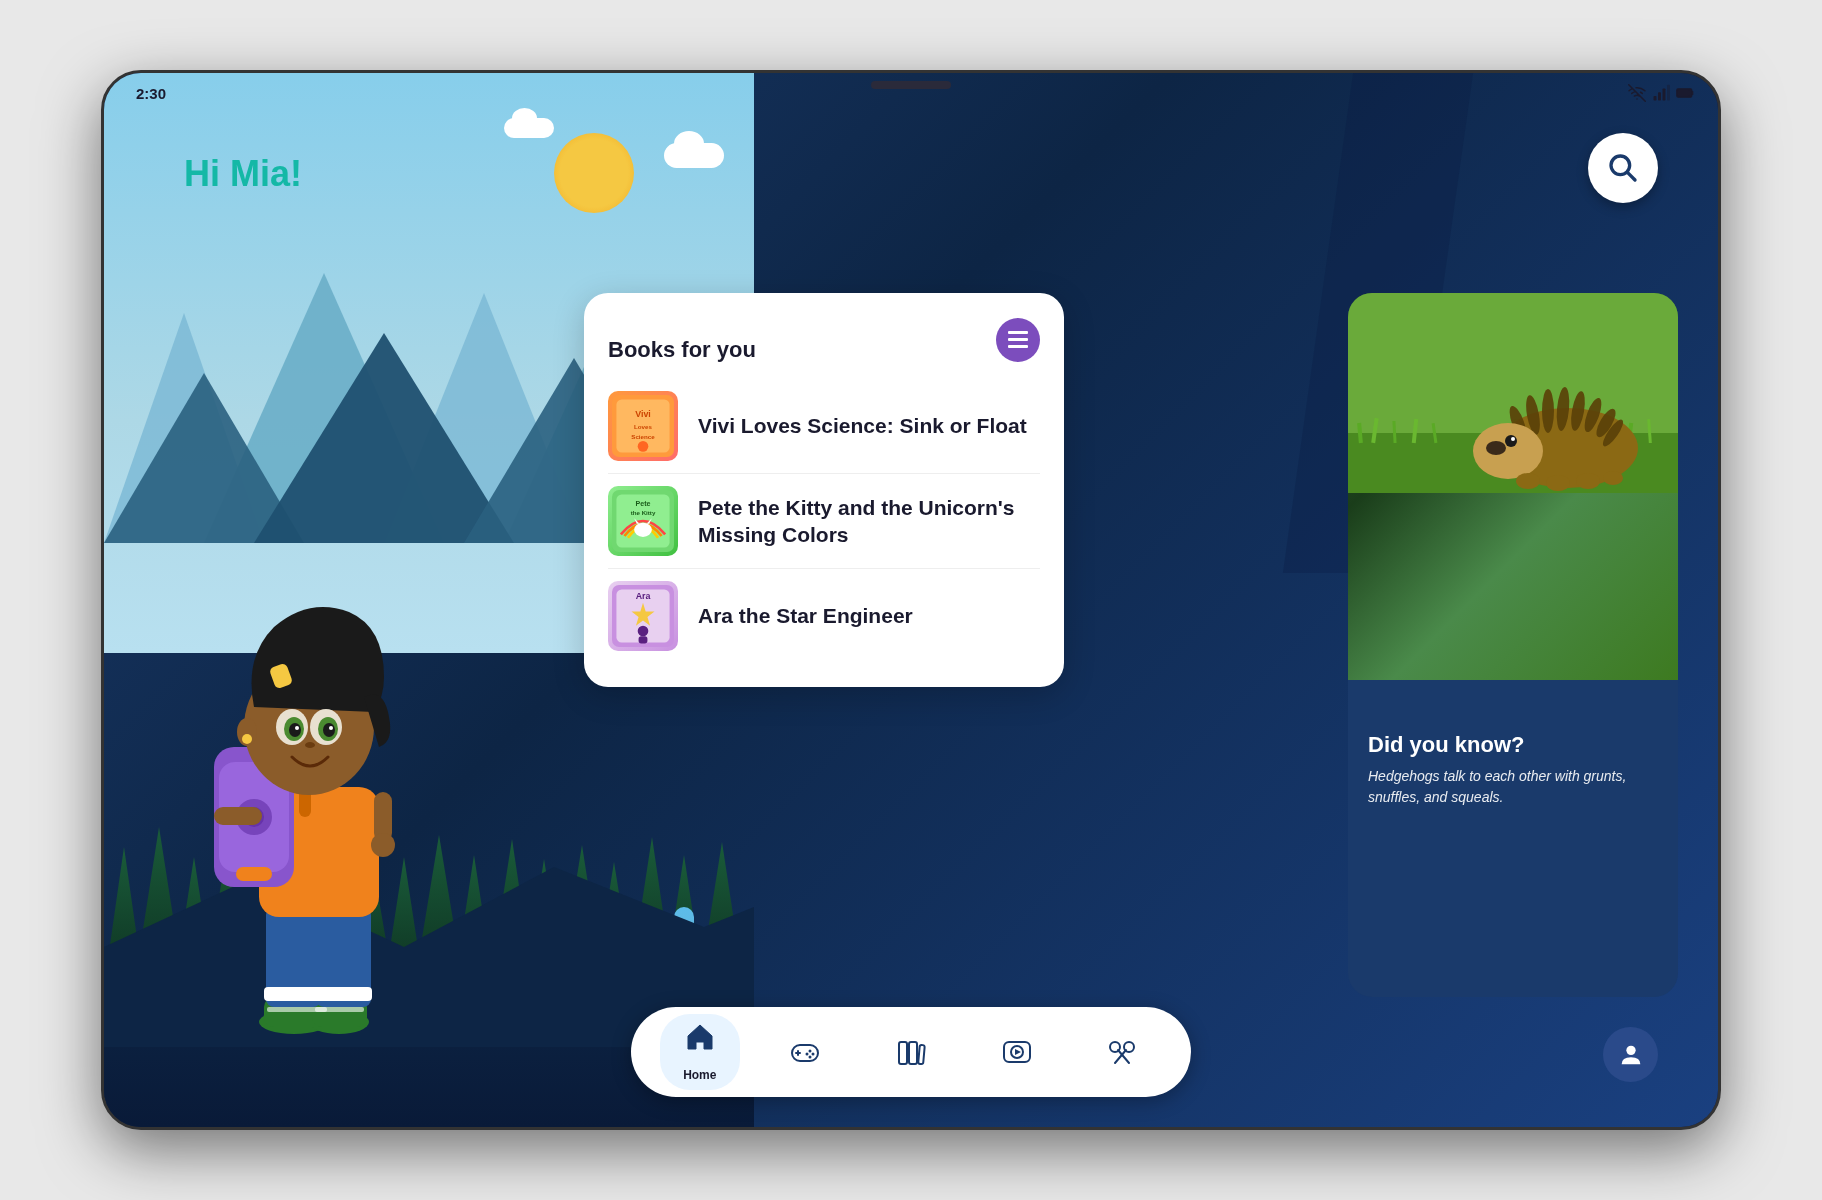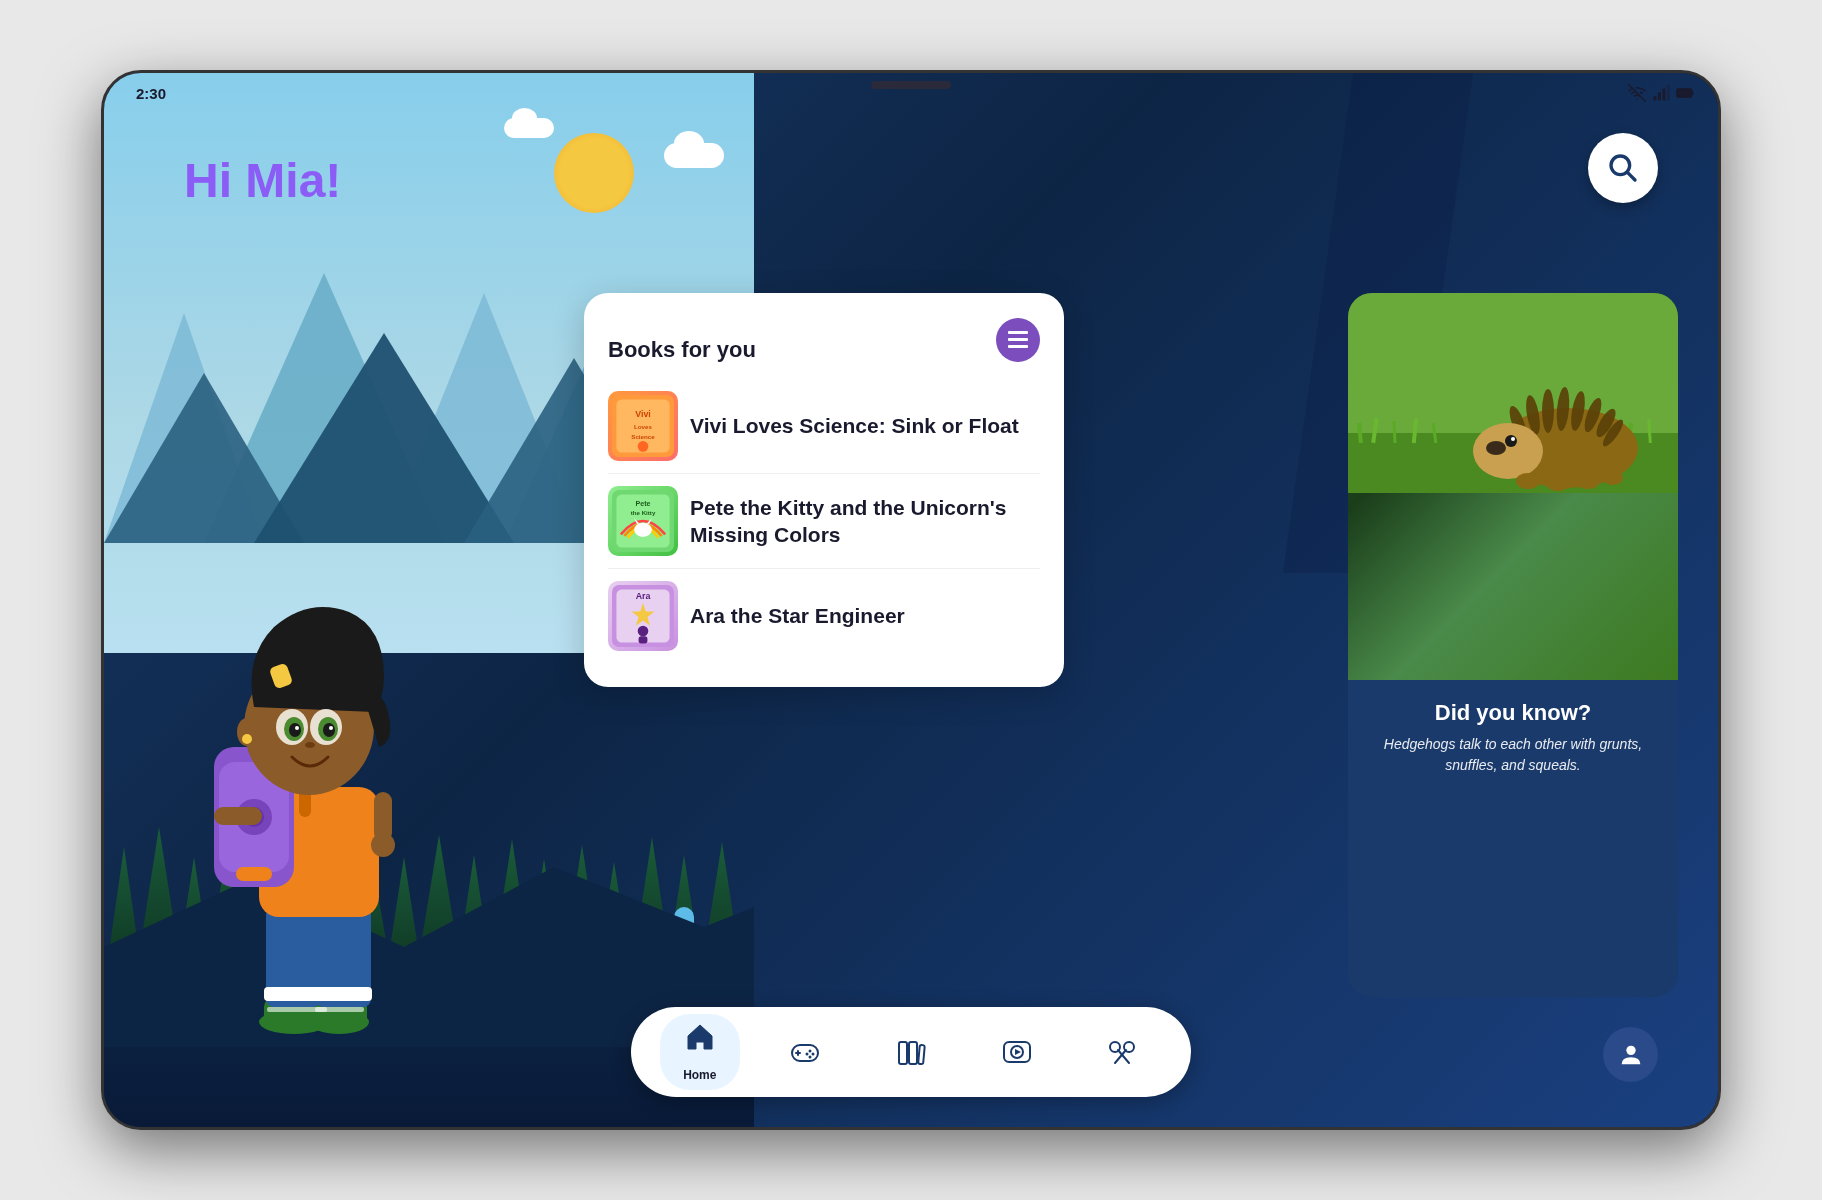--- a/index.html
+++ b/index.html
@@ -162,23 +162,23 @@
       height: 120px;
       background: linear-gradient(180deg, rgba(100,200,255,0.9) 0%, rgba(150,220,255,0.7) 100%);
       border-radius: 10px;
     }
 
     
     .greeting {
       position: absolute;
       top: 80px;
       left: 80px;
-      font-size: 48px;
+      font-size: 36px;
       font-weight: 800;
-      color: #8b5cf6;
+      color: #14b8a6;
       font-family: 'Google Sans', Arial, sans-serif;
     }
 
     
     .search-btn {
       position: absolute;
       top: 60px;
       right: 60px;
       width: 70px;
       height: 70px;
@@ -239,21 +239,21 @@
 
     .books-icon svg {
       width: 24px;
       height: 24px;
       fill: white;
     }
 
     .book-item {
       display: flex;
       align-items: center;
-      gap: 12px;
+      gap: 20px;
       padding: 12px 0;
       border-bottom: 1px solid #eee;
       cursor: pointer;
     }
 
     .book-item:last-child {
       border-bottom: none;
     }
 
     .book-thumb {
@@ -325,21 +325,22 @@
       width: 100%;
       height: 55%;
       background: linear-gradient(135deg, #2d5a2d 0%, #1a3d1a 30%, #4a8a4a 60%, #3d7a20 100%);
       position: relative;
       overflow: hidden;
     }
 
     .did-you-know {
       padding: 20px;
       color: white;
-      text-align: center;
+      text-align: left;
+      margin-top: 32px;
     }
 
     .did-you-know-title {
       font-size: 22px;
       font-weight: 700;
       margin-bottom: 8px;
     }
 
     .did-you-know-text {
       font-size: 14px;

